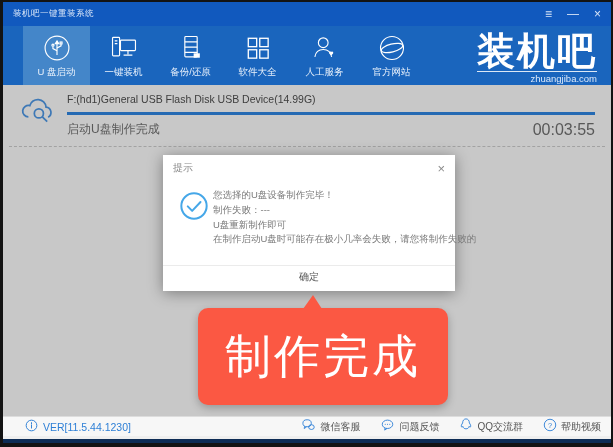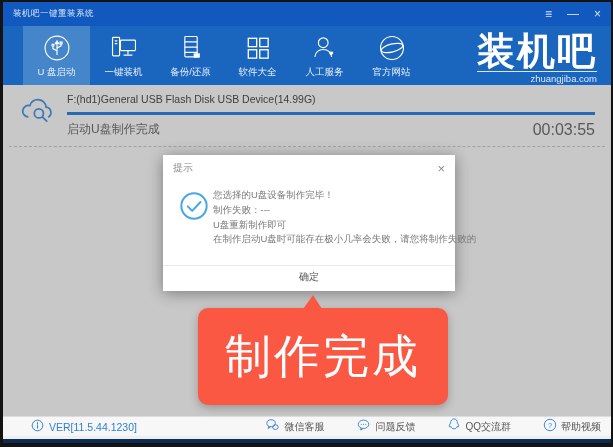--- a/index.html
+++ b/index.html
@@ -51,23 +51,23 @@
   .banner { position:absolute; left:195px; top:306px; width:250px; height:97px; background:#fb5843; border-radius:10px; z-index:20; box-shadow:0 3px 8px rgba(0,0,0,.25); display:flex; align-items:center; justify-content:center;text-align:right; }
   .banner-arrow { position:absolute; left:100px; top:-13px; }
   .banner-text { color:#fff; font-size:46px; letter-spacing:3px; }
 
   
   .statusrow { position:absolute; left:0; top:394px; width:100%; height:20px; background:#efefef; border-top:1px dashed #c2c2c2; display:flex; align-items:center; padding:0 10px; }
   .status-left { font-size:9.5px; color:#9a9a9a; }
   .status-right { margin-left:auto; font-size:9.5px; color:#9a9a9a; }
 
   
-  .footer { position:absolute; left:0; top:414px; width:100%; height:20px; background:#f7f7f7; border-top:1px solid #ddd; display:flex; align-items:center; padding:0 10px 0 28px;justify-content:flex-end; }
+  .footer { position:absolute; left:0; top:414px; width:100%; height:20px; background:#f7f7f7; border-top:1px solid #ddd; display:flex; align-items:center; padding:0 10px 0 22px;justify-content:flex-end; }
   .ver { display:flex; align-items:center; gap:5px; color:#2d7fd6; font-size:10.5px; cursor:pointer; }
-  .flinks { margin-left:auto; display:flex; gap:32px; }
+  .flinks { margin-left:auto; display:flex; gap:20px; }
   .flink { display:flex; align-items:center; gap:4px; cursor:pointer; }
   .flink .flabel { font-size:10px; color:#555; }
   .navy-strip { position:absolute; left:0; top:437px; width:100%; height:4px; background:#0d2c55; }
 </style>
 </head>
 <body>
 
 <div class="stage">
   <div class="window">
 

